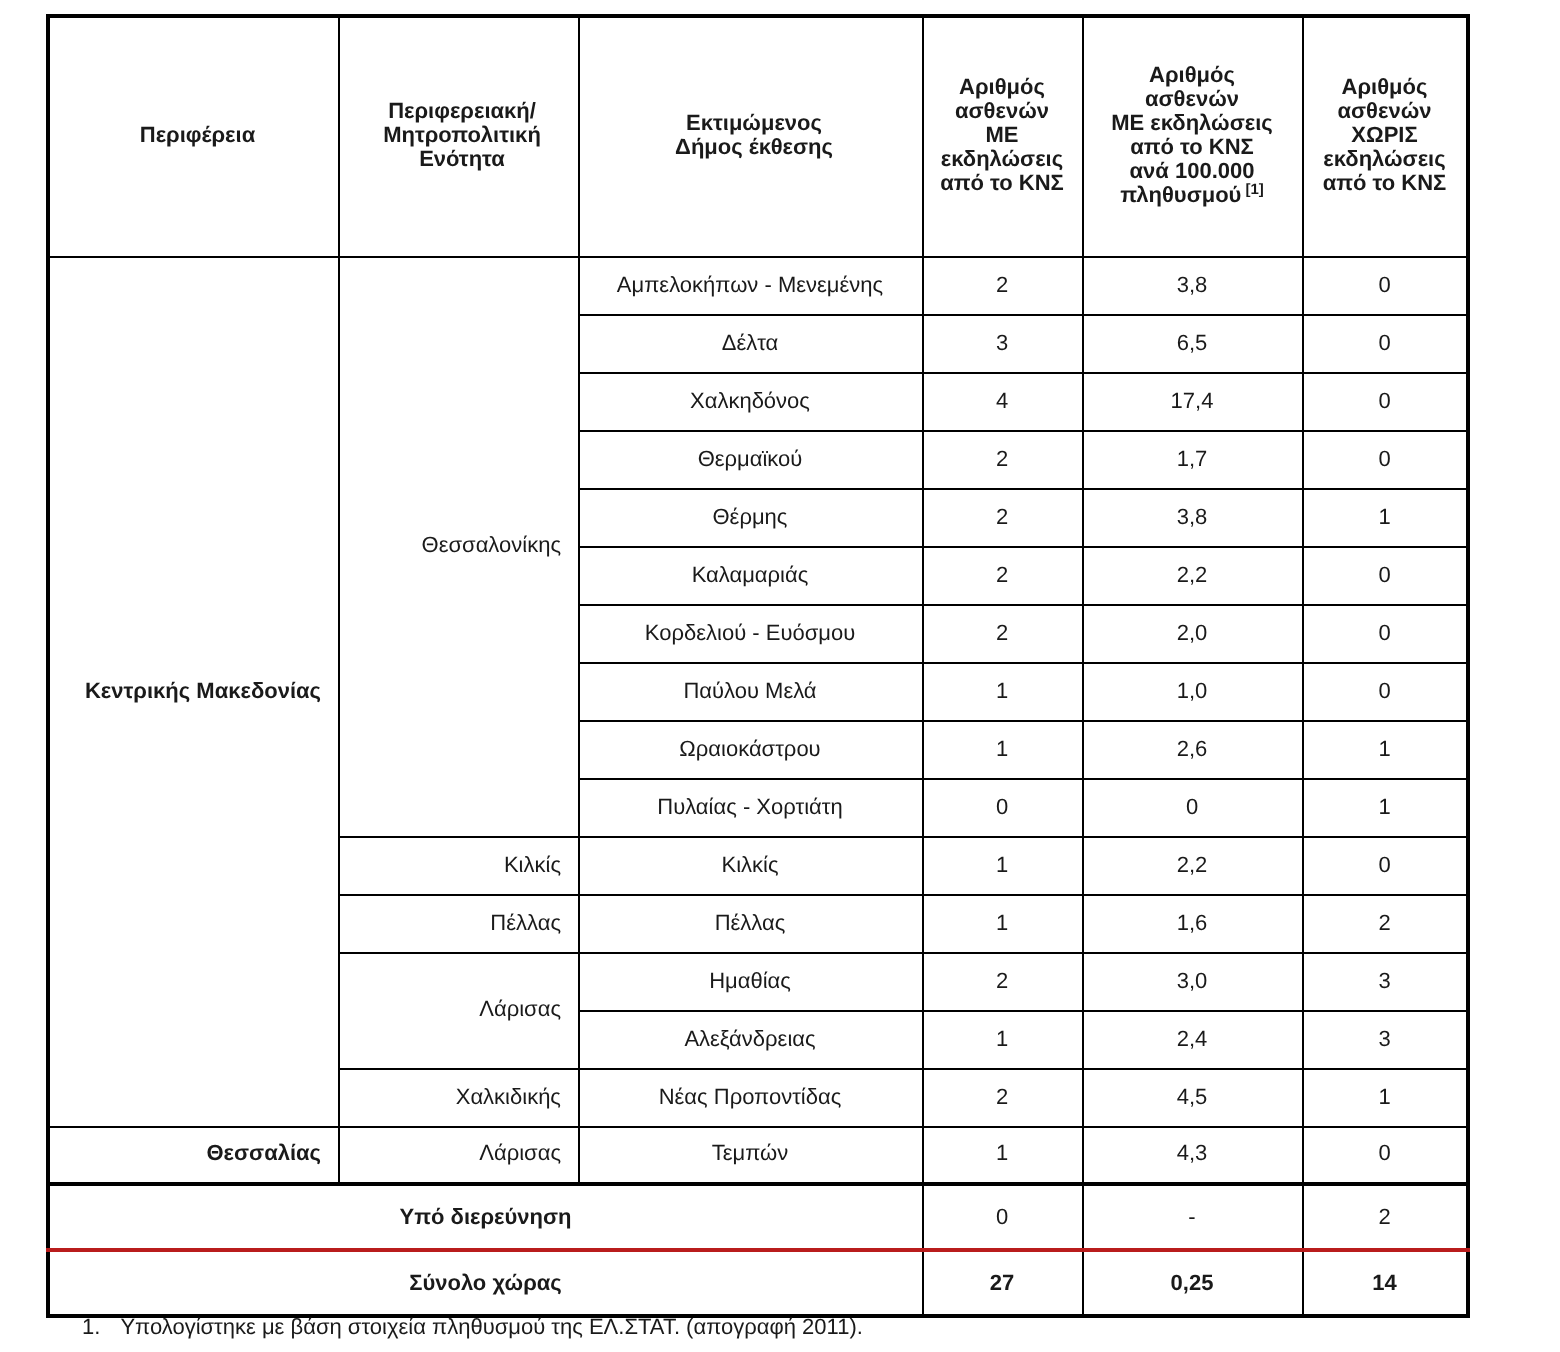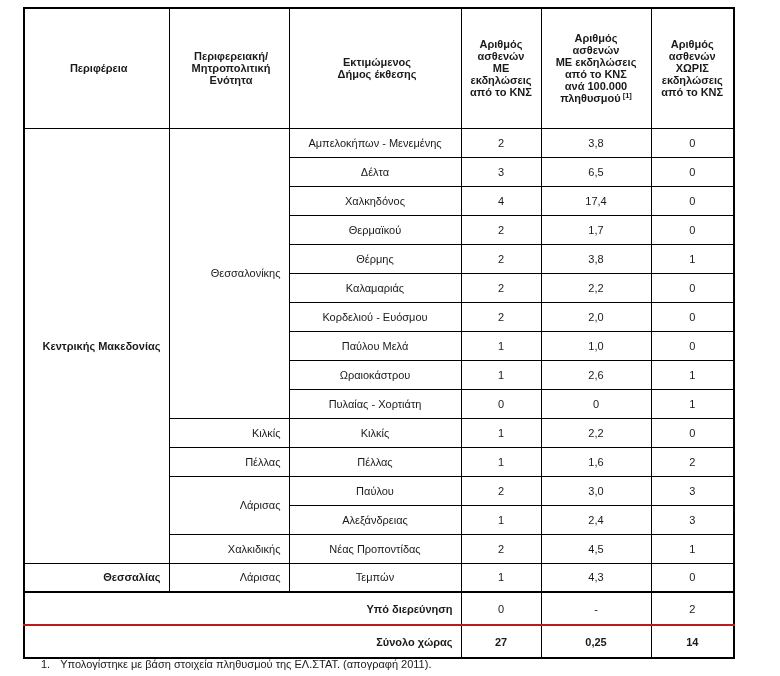--- a/index.html
+++ b/index.html
@@ -39,21 +39,21 @@
   tr.body-row   { height: 29px; }
   tr.tall-row   { height: 33px; }
   .th { font-weight: bold; }
   .th-left  { text-align: center; padding-left: 12px; }
   .th-center{ text-align: center; padding: 2px 3px; }
   .pre { white-space: pre-line; }
   .c-region { font-weight: bold; text-align: right; }
   .c-unit   { font-weight: normal; text-align: right; }
   .c-muni   { text-align: center; }
   .c-num    { text-align: center; padding: 2px 2px; }
-  .c-span-label { font-weight: bold; text-align: right; }
+  .c-span-label { font-weight: bold; text-align: center; }
   tr.r-invest td { border-top: 2px solid #000000; }
   tr.r-total  td { border-top: 2px solid #b91c1c; font-weight: bold; }
   sup.fn-ref {
     font-size: 7.5px;
     font-weight: bold;
     margin-left: 2px;
     vertical-align: super;
     line-height: 0;
   }
   .footnote {
@@ -178,21 +178,21 @@
       </tr>
       <tr class="body-row">
         <td class="c-unit">Πέλλας</td>
         <td class="c-muni">Πέλλας</td>
         <td class="c-num">1</td>
         <td class="c-num">1,6</td>
         <td class="c-num">2</td>
       </tr>
       <tr class="body-row">
         <td class="c-unit" rowspan="2">Λάρισας</td>
-        <td class="c-muni">Παύλου</td>
+        <td class="c-muni">Ημαθίας</td>
         <td class="c-num">2</td>
         <td class="c-num">3,0</td>
         <td class="c-num">3</td>
       </tr>
       <tr class="body-row">
         <td class="c-muni">Αλεξάνδρειας</td>
         <td class="c-num">1</td>
         <td class="c-num">2,4</td>
         <td class="c-num">3</td>
       </tr>

